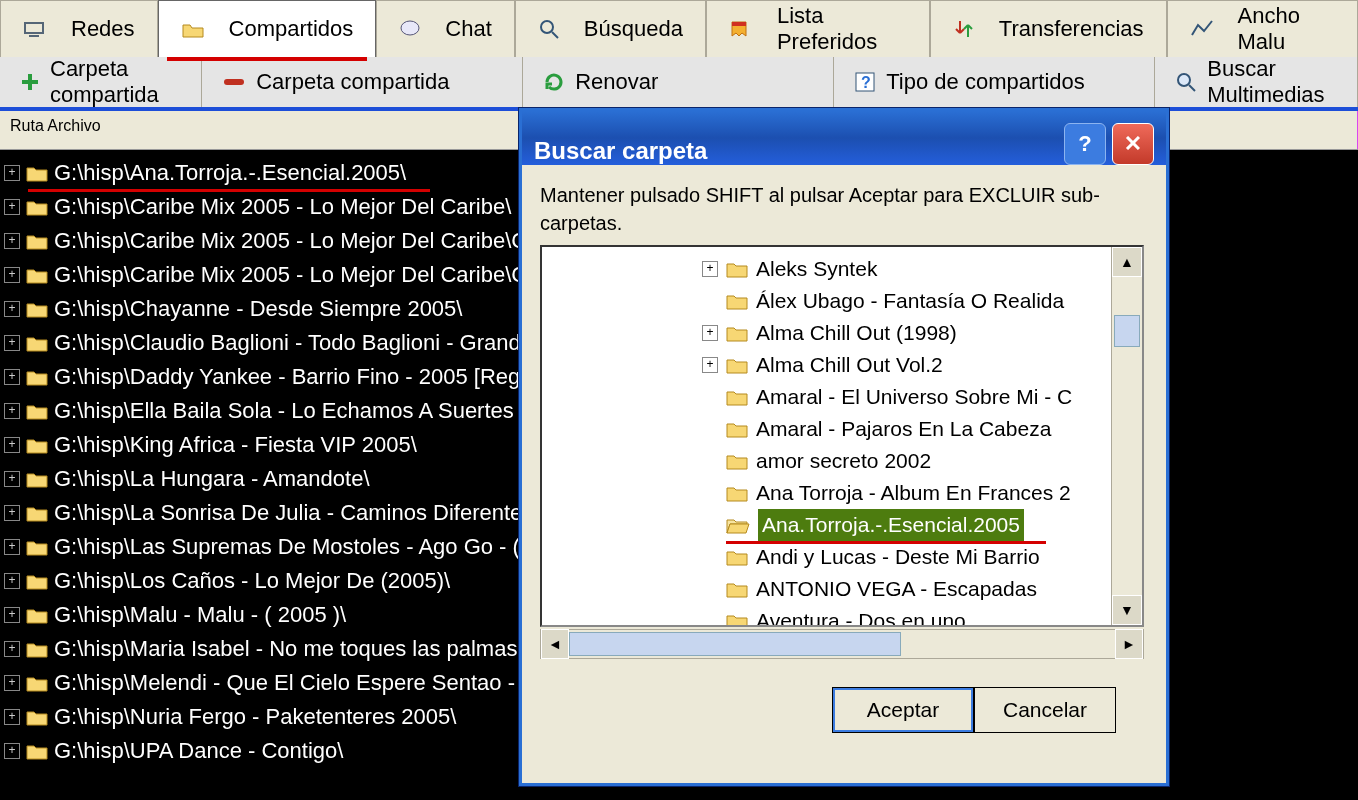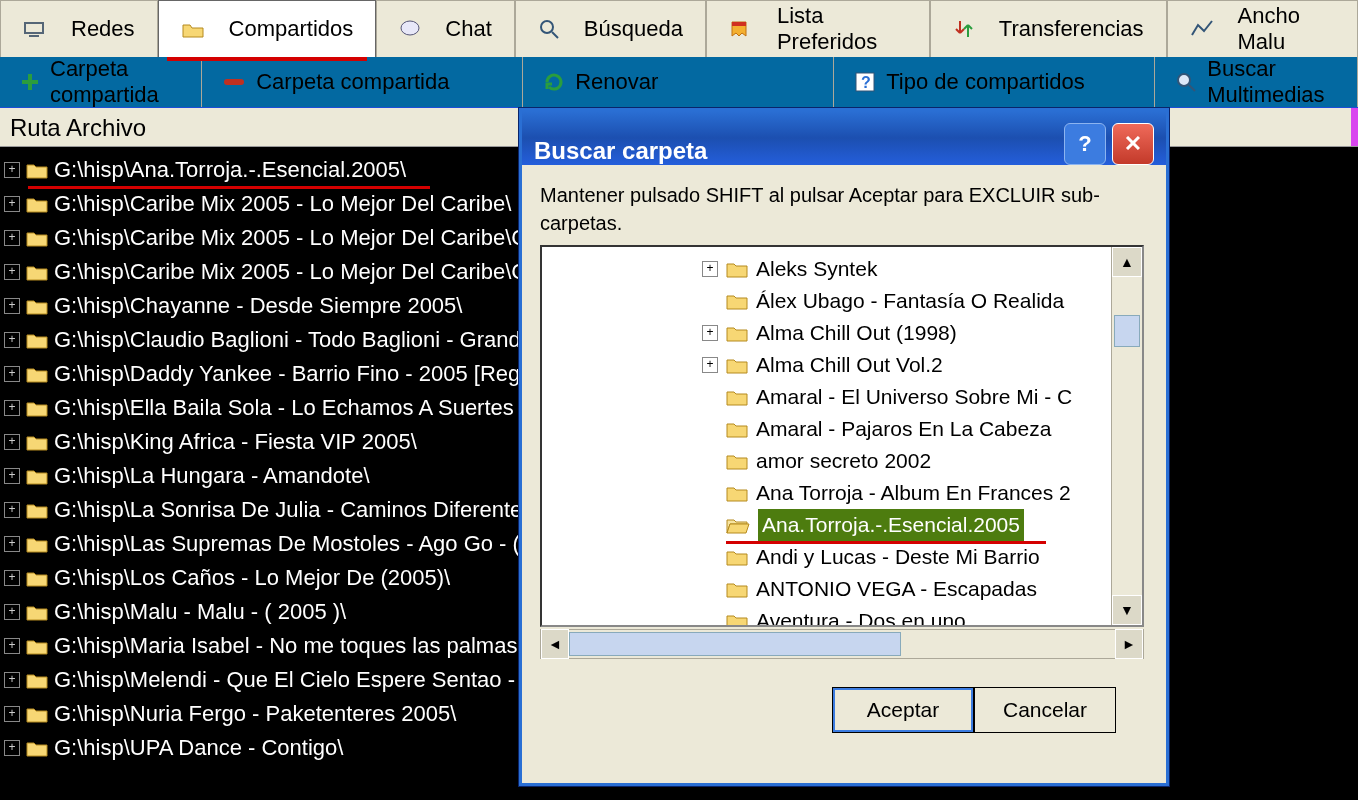--- a/index.html
+++ b/index.html
@@ -1,23 +1,23 @@
 <!DOCTYPE html>
 <html><head>
 <meta charset="utf-8">
 <style>
   html,body{margin:0;padding:0;font-family:Tahoma,Verdana,Geneva,sans-serif;font-size:16px;background:#000;width:1358px;height:800px;overflow:hidden}
   .tabbar{display:flex;height:56px;background:#ece9d8;border-bottom:1px solid #aca899}
   .tab{display:flex;align-items:center;gap:24px;padding:0 22px;height:100%;border:1px solid #aca899;border-bottom:none;background:#ece9d8;font-size:22px;color:#000;cursor:default}
   .tab.active{background:#fff;border:1px solid #666;border-bottom:none;position:relative}
   .tab.active::after{content:"";position:absolute;left:8px;right:8px;bottom:-4px;height:4px;background:#d40000}
-  .toolbar{display:flex;height:50px;background:#0369a1;border-bottom:1px solid #1d4ed8}
+  .toolbar{display:flex;height:50px;background:#e5e5e5;border-bottom:4px solid #1d4ed8}
   .tbtn{display:flex;align-items:center;gap:10px;padding:0 20px;font-size:22px;color:#000;border-right:1px solid #aca899}
   .header-row{display:flex;height:38px;background:#ece9d8;border-bottom:1px solid #999}
-  .hcell{padding:6px 10px;font-size:24px;color:#000;border-right:7px solid #d946ef}
+  .hcell{padding:6px 10px;font-size:16px;color:#000;border-right:1px solid #d946ef}
   .filelist{background:#000;color:#fff;padding:6px 0 40px 0;font-size:22px;line-height:34px}
   .frow{display:flex;align-items:center;gap:6px;padding:0 4px}
   .expander{width:14px;height:14px;border:1px solid #888;color:#ccc;font-size:12px;line-height:12px;text-align:center}
   .folder-ico{width:22px;height:18px;display:inline-block}
   .redline{position:relative}
   .redline::after{content:"";position:absolute;left:28px;right:calc(100% - 430px);bottom:-2px;height:3px;background:#d40000}
   
   .dialog{position:absolute;left:519px;top:108px;width:644px;height:672px;background:#ece9d8;border:3px solid #2a6fd4;box-shadow:0 0 0 1px #0a246a}
   .titlebar{height:54px;background:linear-gradient(to bottom,#2a6fd4 0%,#1c4fb0 50%,#245edb 100%);display:flex;align-items:flex-end;justify-content:space-between;padding:0 12px;color:#fff;font-size:24px;font-weight:bold}
   .tbtns{display:flex;gap:6px}

